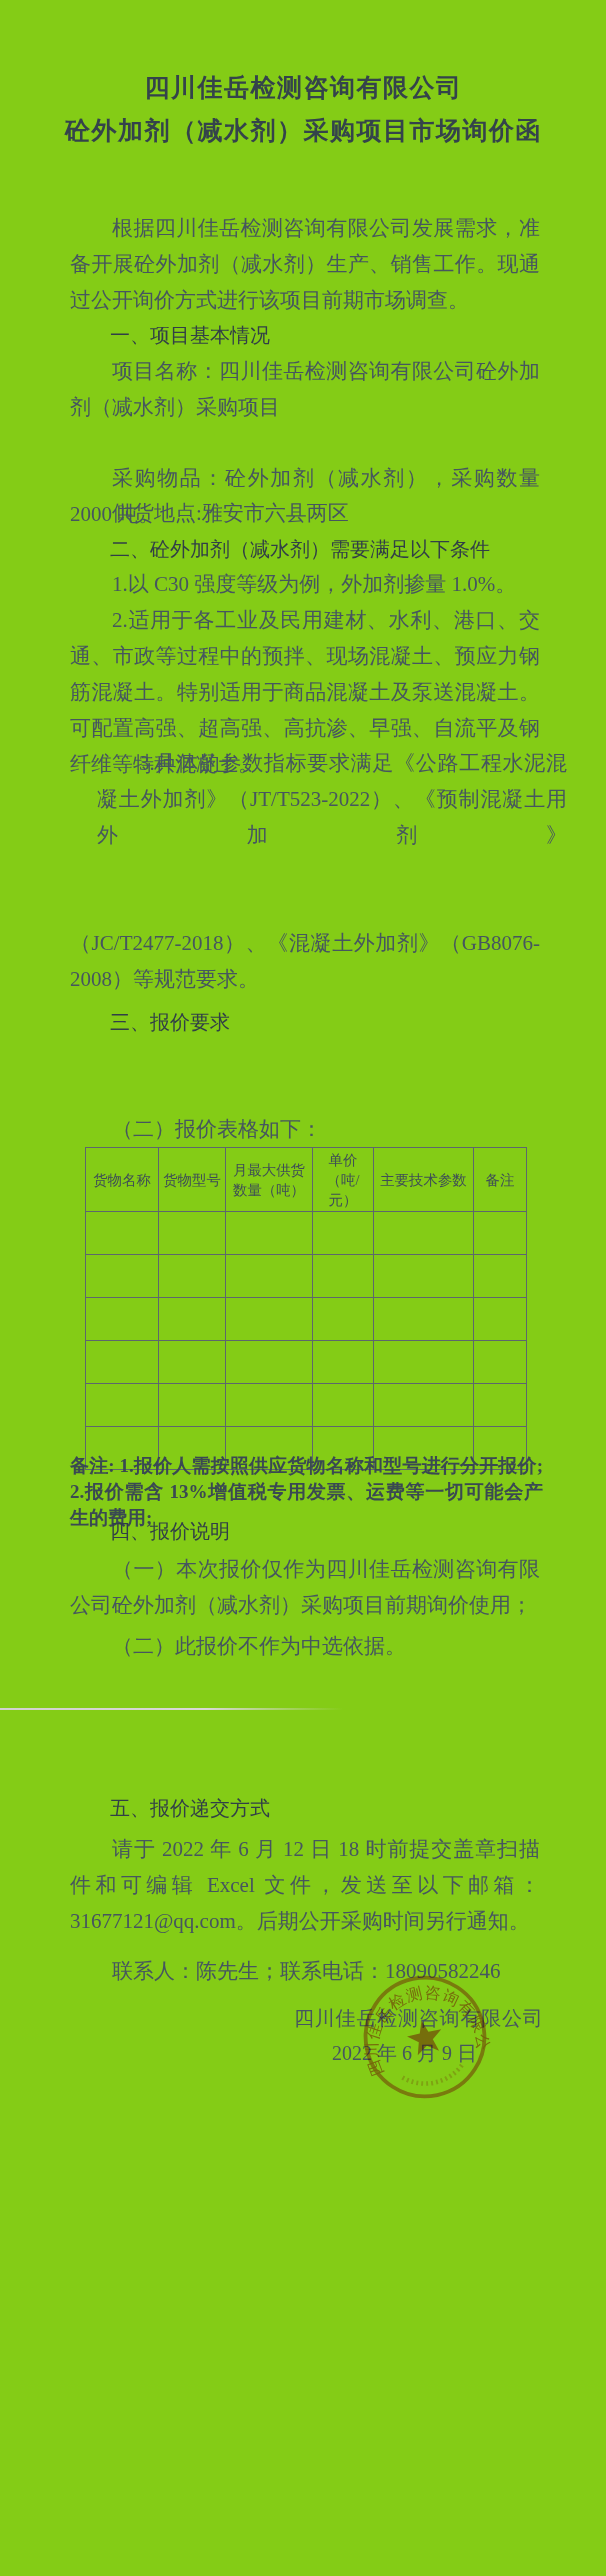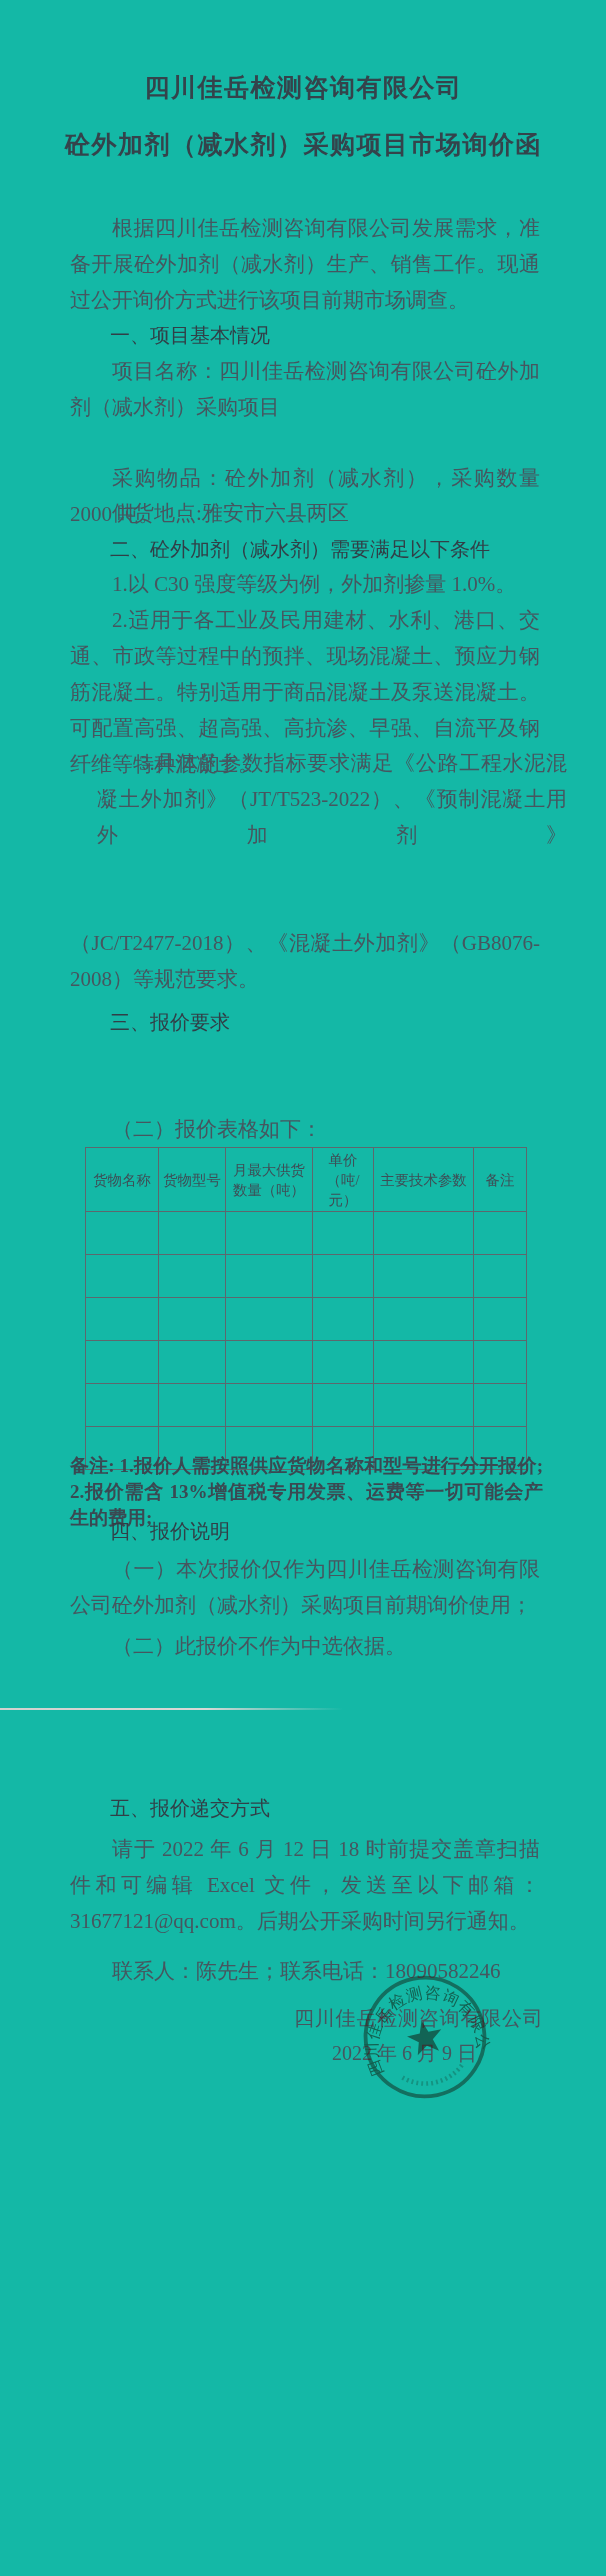--- a/index.html
+++ b/index.html
@@ -1,20 +1,20 @@
 <!DOCTYPE html>
 <html style="font-size:12px"><head>
 <meta charset="utf-8">
 <style>
   html,body{margin:0;padding:0;background:#ffffff;}
   .page{
     position:relative;
     width:607px;
     height:2576px;
-    background:#14b8a6;
+    background:#84cc16;
     overflow:hidden;
     font-family:"Liberation Serif","DejaVu Serif",serif;
     color:#44535c;
   }
   .tline{
     position:absolute;
     left:0; width:607px;
     text-align:center;
     font-size:25px;
     font-weight:700;
@@ -97,21 +97,21 @@
     mix-blend-mode:multiply;
     opacity:0.88;
   }
 </style>
 </head>
 <body>
 
 <div class="page">
 
   <div class="tline" style="top:70px">四川佳岳检测咨询有限公司</div>
-  <div class="tline" style="top:127px">砼外加剂（减水剂）采购项目市场询价函</div>
+  <div class="tline" style="top:113px">砼外加剂（减水剂）采购项目市场询价函</div>
 
   <div class="para indent" style="top:210px">根据四川佳岳检测咨询有限公司发展需求，准备开展砼外加剂（减水剂）生产、销售工作。现通过公开询价方式进行该项目前期市场调查。</div>
 
   <div class="heading" style="top:317px">一、项目基本情况</div>
   <div class="para indent" style="top:353px">项目名称：四川佳岳检测咨询有限公司砼外加剂（减水剂）采购项目</div>
   <div class="para indent" style="top:460px">采购物品：砼外加剂（减水剂），采购数量 2000 吨。</div>
   <div class="para indent" style="top:495px">供货地点:雅安市六县两区</div>
 
   <div class="heading" style="top:531px">二、砼外加剂（减水剂）需要满足以下条件</div>
   <div class="para indent" style="top:566px">1.以 C30 强度等级为例，外加剂掺量 1.0%。</div>

